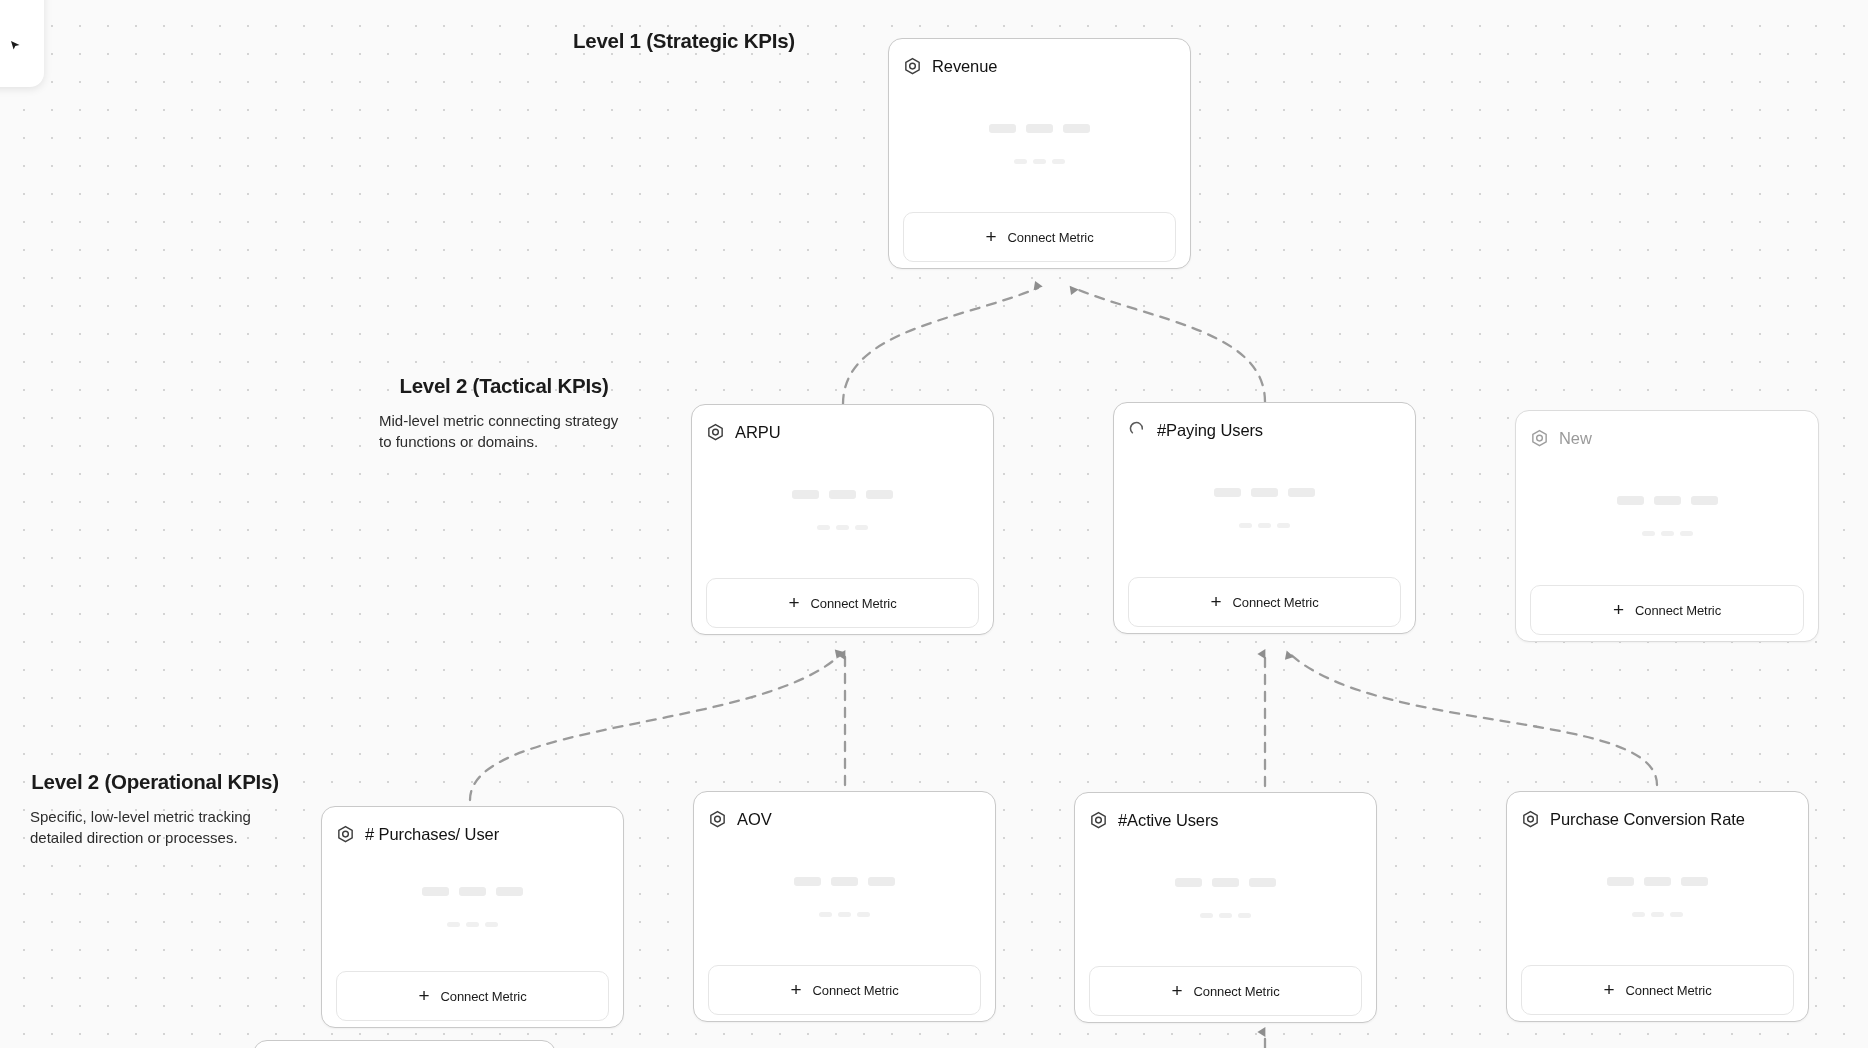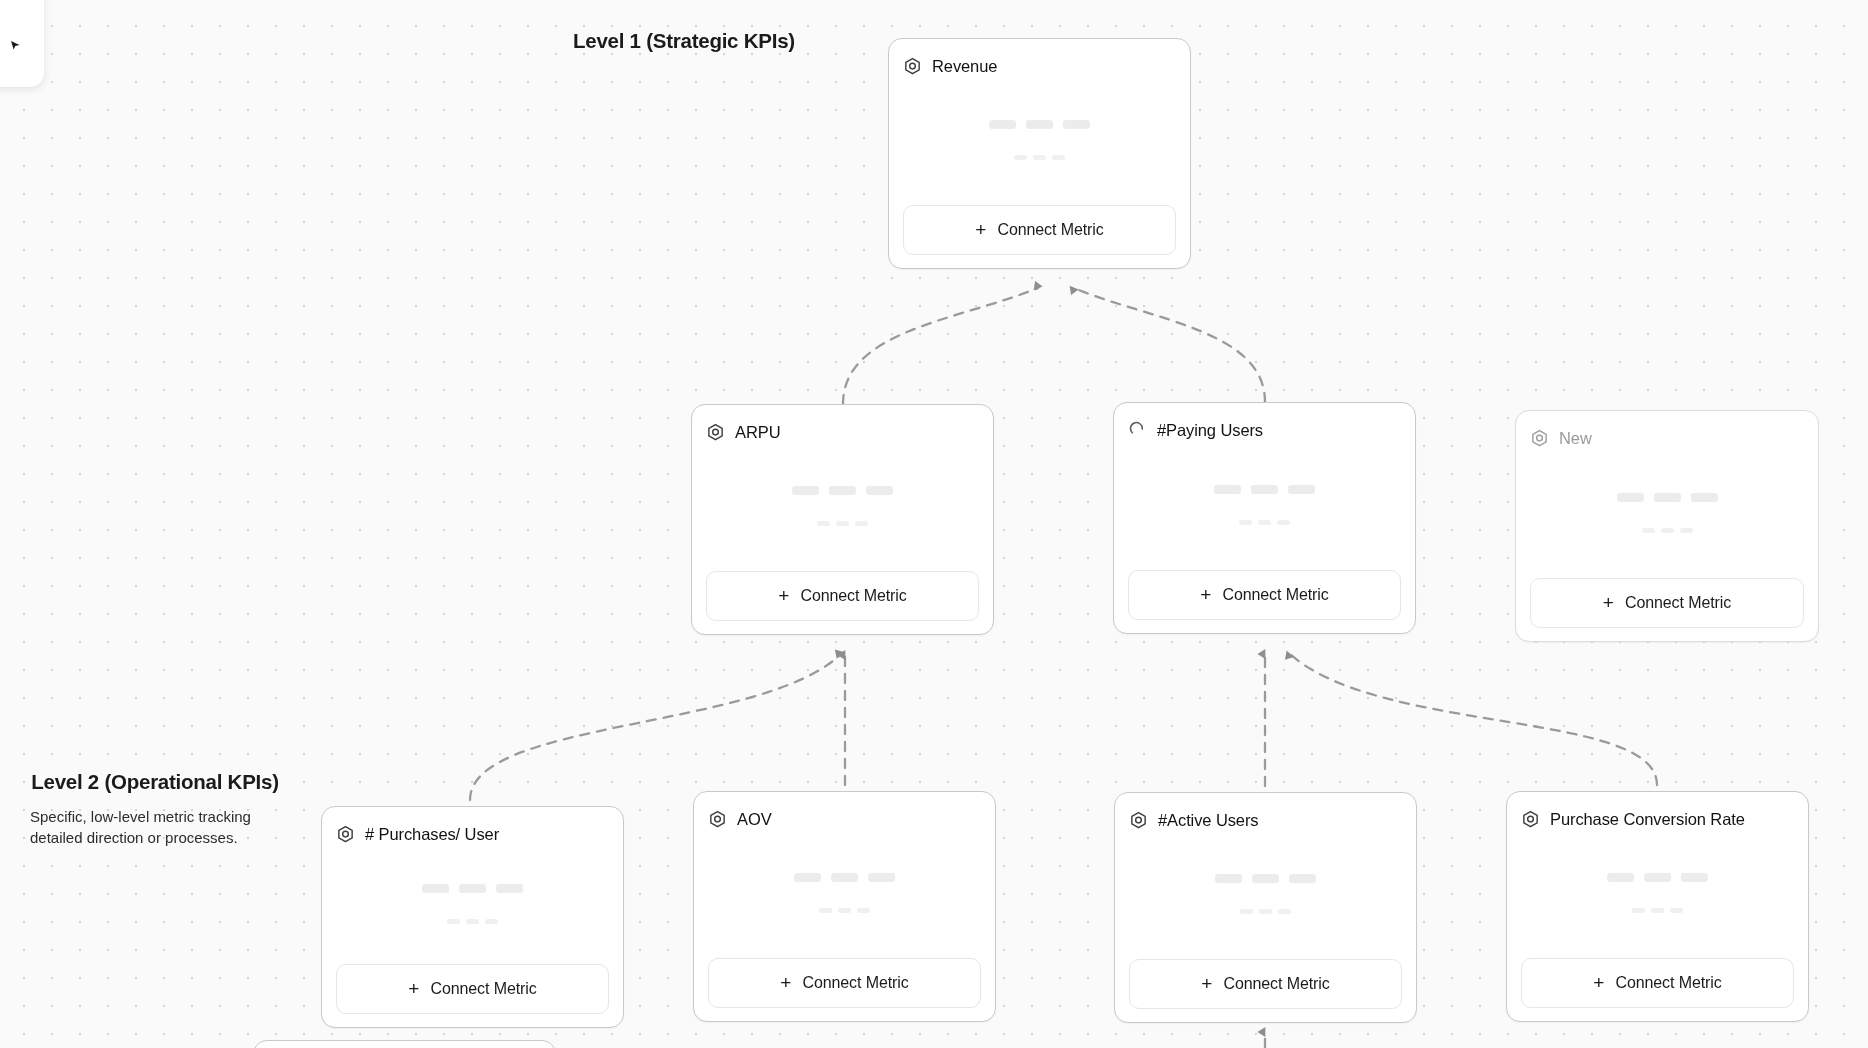--- a/index.html
+++ b/index.html
@@ -58,21 +58,21 @@
   
   .card {
     position: absolute;
     background: #ffffff;
     border: 1.2px solid #c9c9c9;
     border-radius: 14px;
     box-shadow: 0 1px 2px rgba(0,0,0,0.045);
     z-index: 4;
     display: flex;
     flex-direction: column;
-    padding: 14px 14px 13px 14px;
+    padding: 14px 14px 6px 14px;
   }
   .card.muted { border-color: #dcdcdc; }
 
   .card-head {
     display: flex;
     align-items: center;
     gap: 10px;
     height: 26px;
     flex: 0 0 auto;
   }
@@ -129,21 +129,21 @@
     cursor: pointer;
   }
   .connect-plus {
     font-size: 19px;
     font-weight: 400;
     color: #1b1b1b;
     line-height: 1;
     margin-top: -2px;
   }
   .connect-label {
-    font-size: 16px;
+    font-size: 13px;
     font-weight: 500;
     color: #1b1b1b;
     letter-spacing: -0.1px;
     white-space: nowrap;
   }
 
   
   #corner-panel {
     position: absolute;
     left: -46px;
@@ -197,20 +197,24 @@
       <svg viewBox="0 0 11 11">
           <path d="M1 1 L9.5 5 L5.3 5.9 L3.6 9.6 Z" fill="#1b1b1b"></path>
         </svg>
     </span>
   </div>
 
   <div class="level-label" style="left:573px; top:28px;">
     <div class="level-title">Level 1 (Strategic KPIs)</div>
   </div>
 
+  <div class="level-label" style="left:379px; top:373px;">
+    <div class="level-title">Level 2 (Tactical KPIs)</div>
+    <div class="level-desc">Mid-level metric connecting strategy to functions or domains.</div>
+  </div>
 
   <div class="level-label" style="left:30px; top:769px;">
     <div class="level-title">Level 2 (Operational KPIs)</div>
     <div class="level-desc">Specific, low-level metric tracking detailed direction or processes.</div>
   </div>
 
   <div class="card" style="left:888px; top:38px; width:303px; height:231px;">
     <div class="card-head">
       <span class="card-icon">
         <svg viewBox="0 0 20 20" fill="none" stroke="currentColor" stroke-width="1.5">
@@ -370,21 +374,21 @@
         <span class="skel sm"></span>
         <span class="skel sm"></span>
       </div>
     </div>
     <div class="connect-btn">
       <span class="connect-plus">+</span>
       <span class="connect-label">Connect Metric</span>
     </div>
   </div>
 
-  <div class="card" style="left:1114px; top:792px; width:303px; height:231px;">
+  <div class="card" style="left:1074px; top:792px; width:303px; height:231px;">
     <div class="card-head">
       <span class="card-icon">
         <svg viewBox="0 0 20 20" fill="none" stroke="currentColor" stroke-width="1.5">
           <path d="M10 1.6 L17 5.6 L17 13.6 L10 17.6 L3 13.6 L3 5.6 Z" stroke-linejoin="round"></path>
           <circle cx="10" cy="9.6" r="3"></circle>
         </svg>
       </span>
       <span class="card-title">#Active Users</span>
     </div>
     <div class="card-body">

